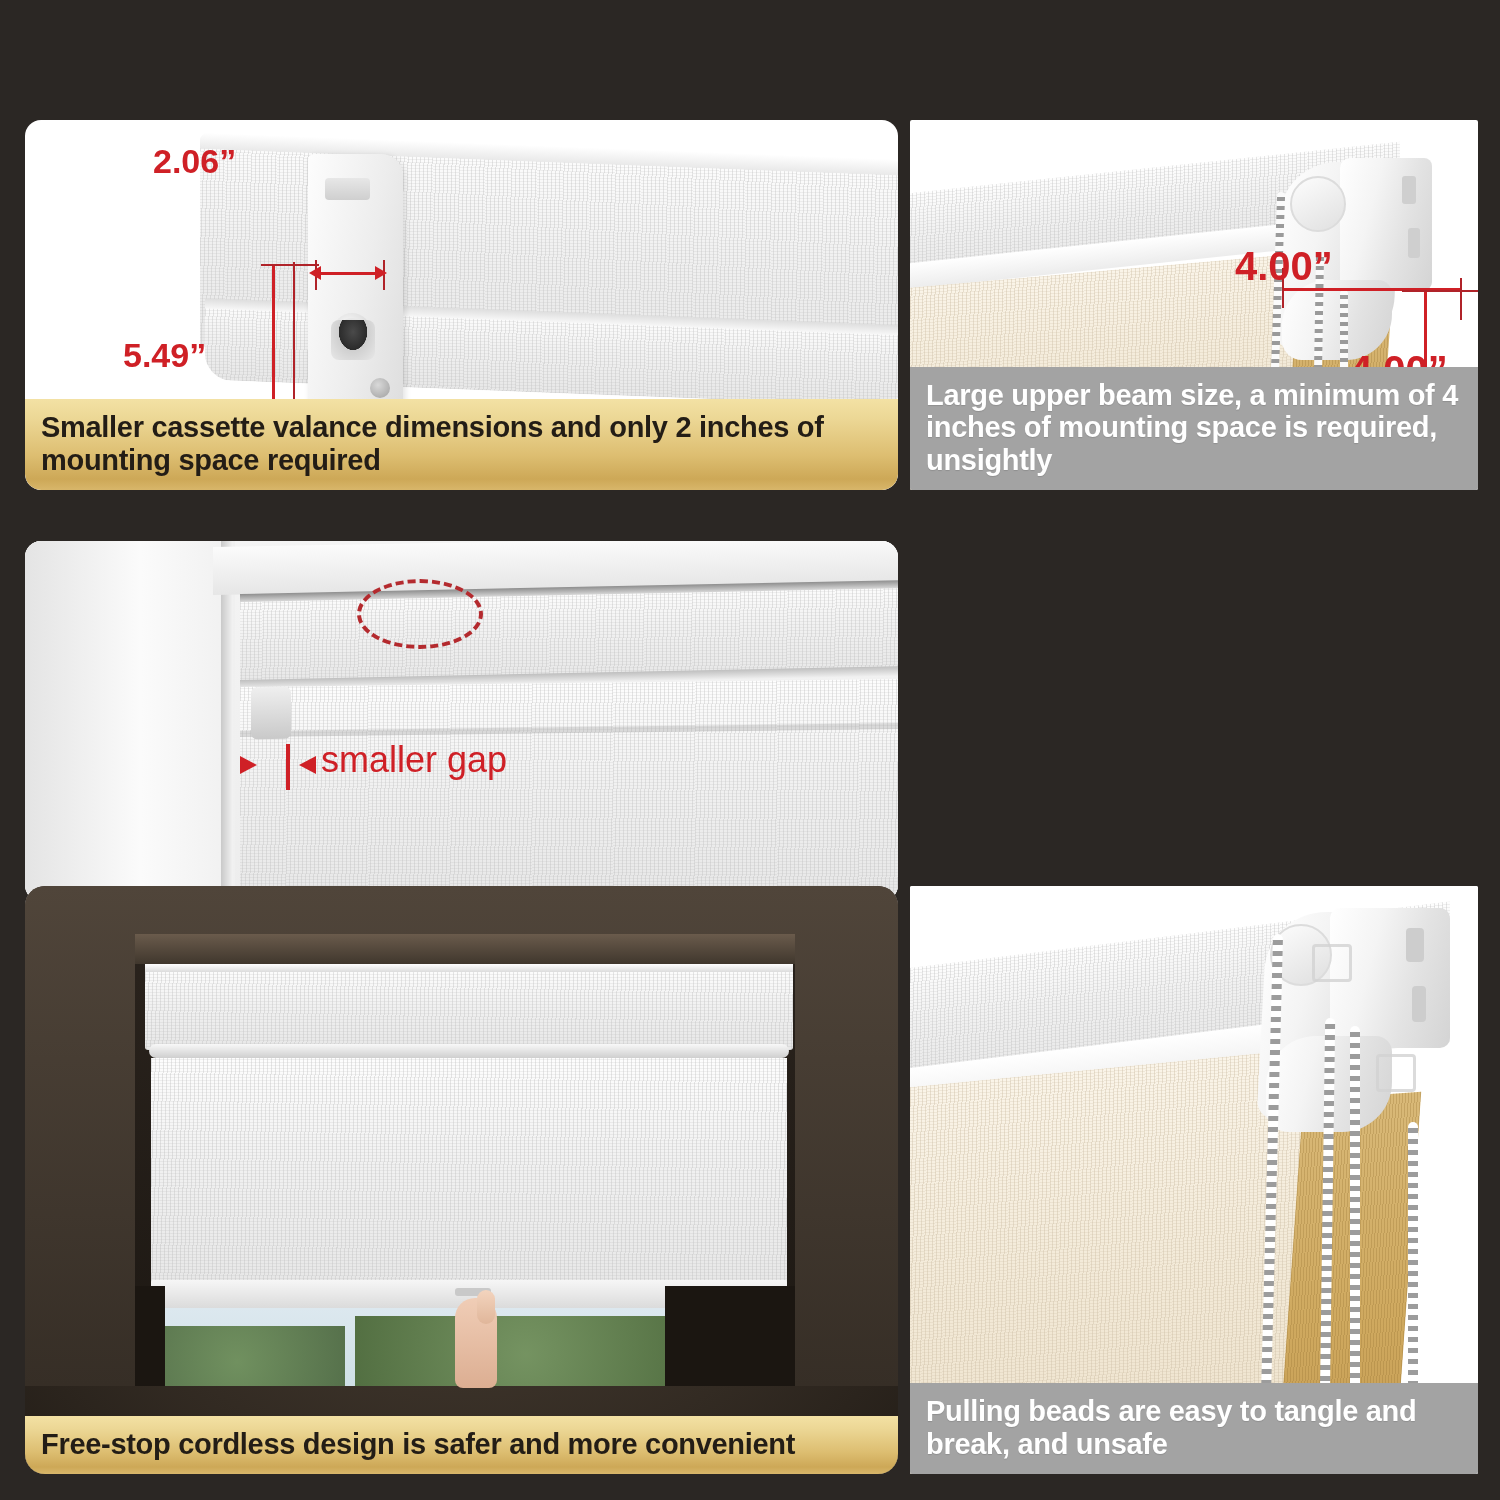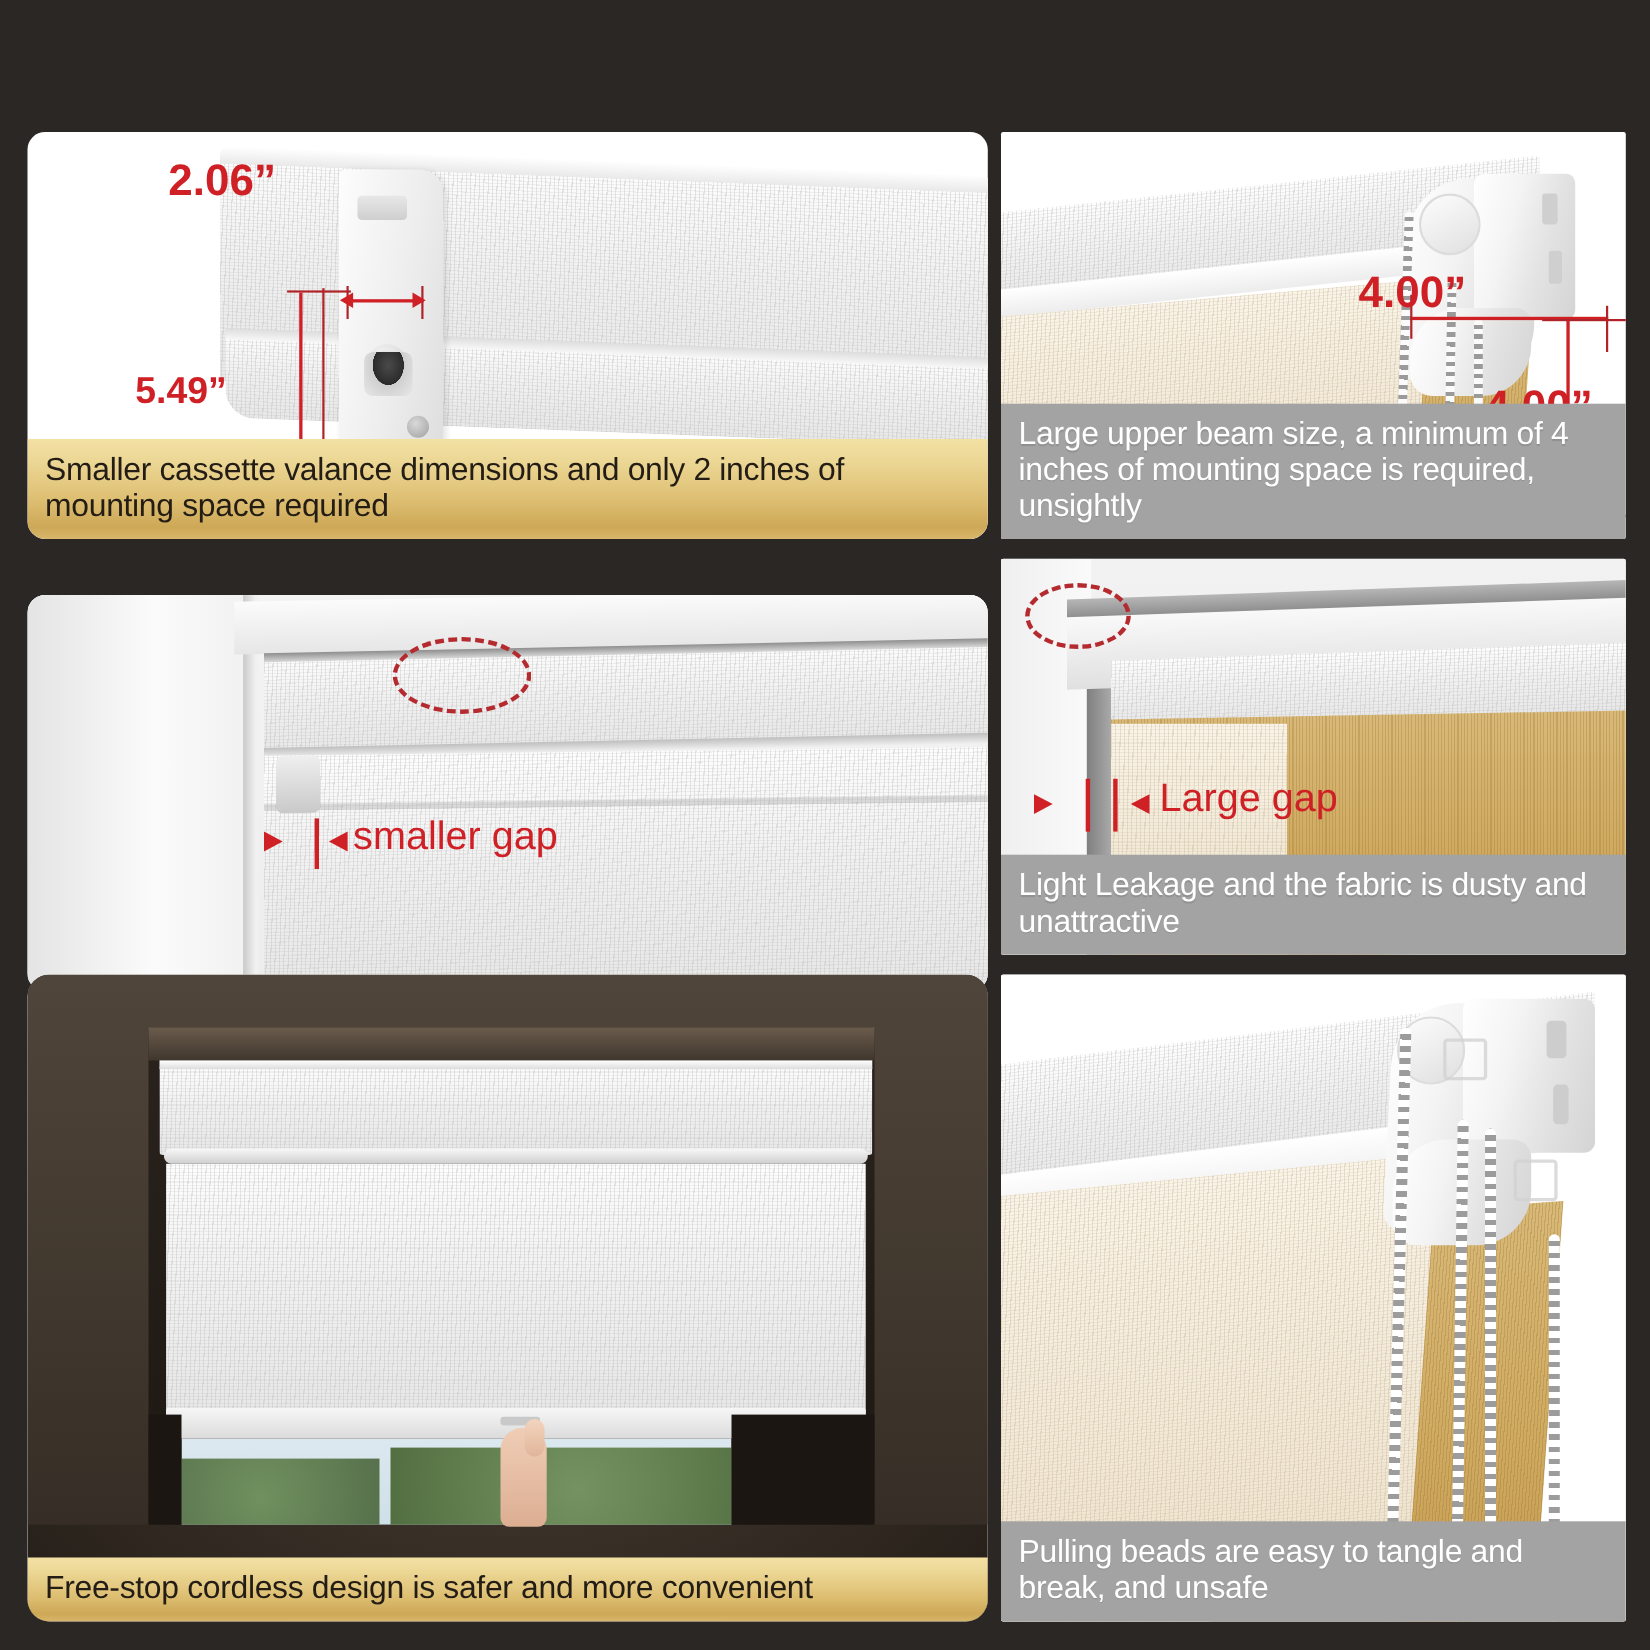--- a/index.html
+++ b/index.html
@@ -28,21 +28,21 @@
   .cell.left{border-radius:16px;}
   .cell.right{border-radius:2px;}
 
   .photo{position:absolute;left:0;top:0;right:0;bottom:0;overflow:hidden;}
 
   
   .cap{
     position:absolute;left:0;right:0;bottom:0;
     box-sizing:border-box;
     padding:12px 16px 14px 16px;
-    font-weight:normal;
+    font-weight:bold;
     line-height:1.12;
   }
   .cap.gold{
     background:linear-gradient(180deg,#f3e1a4 0%,#ecd795 22%,#ddbe71 62%,#cda857 88%,#d8b66a 100%);
     color:#231d16;
     border-bottom-left-radius:16px;border-bottom-right-radius:16px;
     font-size:29px;
     letter-spacing:-0.3px;
   }
   .cap.gray{
@@ -115,21 +115,21 @@
         <div style="position:absolute;left:345px;top:258px;width:20px;height:20px;background:radial-gradient(circle at 40% 35%,#d9d9d9,#9f9f9f);border-radius:50%;"></div>
 
         <div style="position:absolute;left:296px;top:300px;width:54px;height:34px;background:linear-gradient(180deg,#f2f2f2,#d6d6d6);border-radius:10px;"></div>
 
         <div class="rthin v" style="left:268px;top:142px;height:210px;"></div>
         <div class="rthin v" style="left:290px;top:140px;height:30px;"></div>
         <div class="rthin v" style="left:358px;top:140px;height:30px;"></div>
         <div class="rline h" style="left:288px;top:152px;width:72px;"></div>
         <div style="position:absolute;left:284px;top:146px;width:0;height:0;border-top:7px solid transparent;border-bottom:7px solid transparent;border-right:12px solid #cf2026;"></div>
         <div style="position:absolute;left:350px;top:146px;width:0;height:0;border-top:7px solid transparent;border-bottom:7px solid transparent;border-left:12px solid #cf2026;"></div>
-        <div class="redtxt" style="left:128px;top:22px;font-size:40px;">2.06”</div>
+        <div class="redtxt" style="left:128px;top:22px;font-size:34px;">2.06”</div>
 
         <div class="rthin h" style="left:236px;top:144px;width:58px;"></div>
         <div class="rthin h" style="left:236px;top:338px;width:58px;"></div>
         <div class="rline v" style="left:247px;top:146px;height:194px;"></div>
         <div class="redtxt" style="left:98px;top:216px;font-size:34px;">5.49”</div>
       </div>
       <div class="cap gold">Smaller cassette valance dimensions and only 2 inches of mounting space required</div>
     </div>
 
     <div class="cell right" style="left:910px;top:120px;width:568px;height:370px;">
@@ -185,46 +185,20 @@
 
         <div class="ellipse" style="left:332px;top:38px;width:118px;height:62px;"></div>
 
         <div class="rthin v" style="left:261px;top:203px;height:46px;background:#cf2026;width:4px;"></div>
         <div class="arrowR" style="left:215px;top:215px;"></div>
         <div class="arrowL" style="left:274px;top:215px;"></div>
         <div class="gaptxt" style="left:296px;top:198px;font-size:36px;">smaller gap</div>
       </div>
     </div>
 
-    <div class="cell right" style="left:910px;top:508px;width:568px;height:360px;">
-      <div class="photo" style="background:linear-gradient(180deg,#f2f2f2,#e9e9e9);">
-
-        <div style="position:absolute;left:0;top:0;width:82px;height:360px;background:linear-gradient(90deg,#efefef,#fafafa);"></div>
-
-        <div style="position:absolute;left:78px;top:54px;width:22px;height:306px;background:linear-gradient(90deg,#7f7f7f,#a9a9a9);"></div>
-
-        <div style="position:absolute;left:60px;top:36px;width:520px;height:74px;transform:skewY(-2deg);background:linear-gradient(180deg,#fcfcfc,#e0e0e0);"></div>
-        <div style="position:absolute;left:60px;top:28px;width:520px;height:16px;transform:skewY(-2deg);background:linear-gradient(180deg,#b6b6b6,#8f8f8f);"></div>
-
-        <div style="position:absolute;left:100px;top:84px;width:480px;height:64px;transform:skewY(-2deg);" class="wfab"></div>
-
-        <div style="position:absolute;left:100px;top:142px;width:480px;height:218px;transform:skewY(-1deg);" class="tanfab"></div>
-
-        <div style="position:absolute;left:100px;top:150px;width:160px;height:210px;" class="cfab"></div>
-
-        <div class="ellipse" style="left:22px;top:22px;width:88px;height:52px;"></div>
-
-        <div class="rthin v" style="left:77px;top:200px;height:48px;background:#cf2026;width:4px;"></div>
-        <div class="rthin v" style="left:102px;top:200px;height:48px;background:#cf2026;width:4px;"></div>
-        <div class="arrowR" style="left:30px;top:214px;"></div>
-        <div class="arrowL" style="left:118px;top:214px;"></div>
-        <div class="gaptxt" style="left:144px;top:196px;font-size:36px;">Large gap</div>
-      </div>
-      <div class="cap gray">Light Leakage and the fabric is dusty and unattractive</div>
-    </div>
 
     <div class="cell left" style="left:25px;top:886px;width:873px;height:588px;border-radius:20px;">
       <div class="photo" style="background:radial-gradient(ellipse at 50% 30%,#4d4136 0%,#3a3128 55%,#241e18 100%);">
 
         <div style="position:absolute;left:0;top:0;width:873px;height:500px;background:linear-gradient(180deg,#50453a,#362e26);"></div>
 
         <div style="position:absolute;left:110px;top:48px;width:660px;height:452px;background:linear-gradient(180deg,#2a231d,#1d1813);border-radius:3px;"></div>
         <div style="position:absolute;left:110px;top:48px;width:660px;height:30px;background:linear-gradient(180deg,#6a5b4c,#40372d);"></div>
 
         <div style="position:absolute;left:120px;top:82px;width:648px;height:82px;border-radius:3px;" class="wfab"></div>

